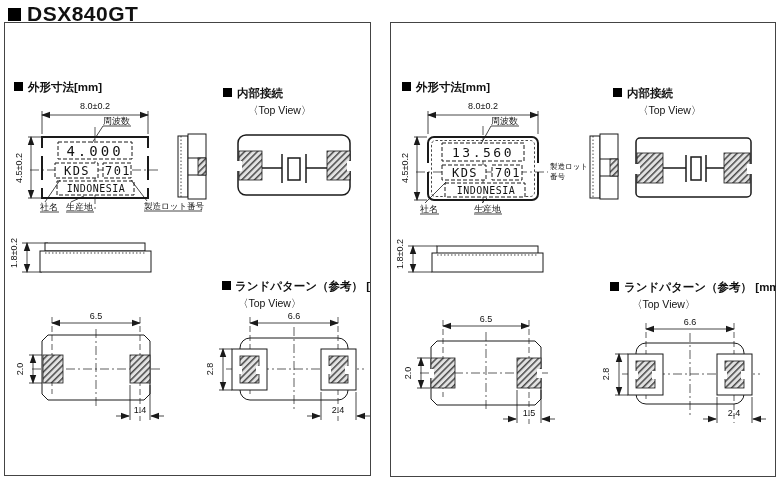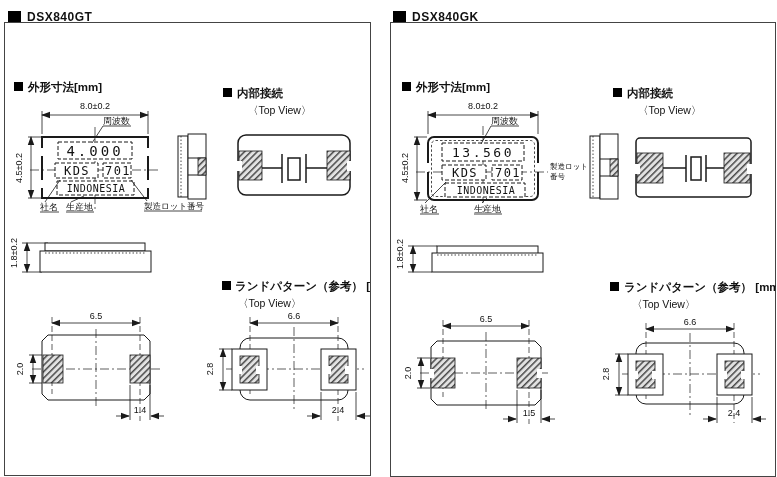--- a/index.html
+++ b/index.html
@@ -1,19 +1,19 @@
 <!DOCTYPE html>
 <html><head>
 <meta charset="utf-8">
 <style>
   html,body{margin:0;padding:0;background:#fff;}
   .page{position:relative;width:777px;height:477px;background:#fff;overflow:hidden;
         font-family:"Liberation Sans","DejaVu Sans",sans-serif;color:#111;}
-  .ptitle{position:absolute;top:10px;display:flex;align-items:center;gap:6px;
-          font-size:12px;font-weight:bold;letter-spacing:.5px;}
+  .ptitle{position:absolute;top:2px;display:flex;align-items:center;gap:6px;
+          font-size:21px;font-weight:bold;letter-spacing:.5px;}
   .sq{width:13px;height:13px;background:#000;display:inline-block;}
   .pbox{position:absolute;border:1px solid #444;background:#fff;box-sizing:border-box;}
   .psvg{position:absolute;}
   svg text{fill:#111;font-family:"Liberation Sans","DejaVu Sans",sans-serif;}
   .hd{font-size:11.5px;font-weight:bold;}
   .t9{font-size:9px;}
   .t85{font-size:8.5px;}
   .t75{font-size:7.5px;}
   .tv{font-size:10.5px;}
   .mkb{font-family:"DejaVu Sans Mono","Liberation Mono",monospace;font-size:14px;letter-spacing:3px;}
@@ -48,24 +48,20 @@
       <marker id="arr" viewBox="0 0 10 10" refX="9" refY="5" markerWidth="9" markerHeight="9" markerUnits="userSpaceOnUse" orient="auto-start-reverse">
         <path d="M0,1.4 L10,5 L0,8.6 Z" fill="#1a1a1a"></path>
       </marker>
     </defs>
   </svg>
 
   <div class="ptitle" style="left:8px;">
     <span class="sq"></span>
     <span>DSX840GT</span>
   </div>
-  <div class="ptitle" style="left:393px;">
-    <span class="sq"></span>
-    <span>DSX840GK</span>
-  </div>
 
   <div class="pbox" style="left:4px;top:22px;width:367px;height:454px;"></div>
   <div class="pbox" style="left:390px;top:22px;width:386px;height:455px;"></div>
 
   <svg class="psvg" style="left:4px;top:22px;" width="367" height="454" viewBox="0 0 367 454">
 
     <g>
       <rect class="bul" x="10" y="60" width="9" height="9"></rect>
       <text class="hd" x="24" y="69">外形寸法[mm]</text>
 

